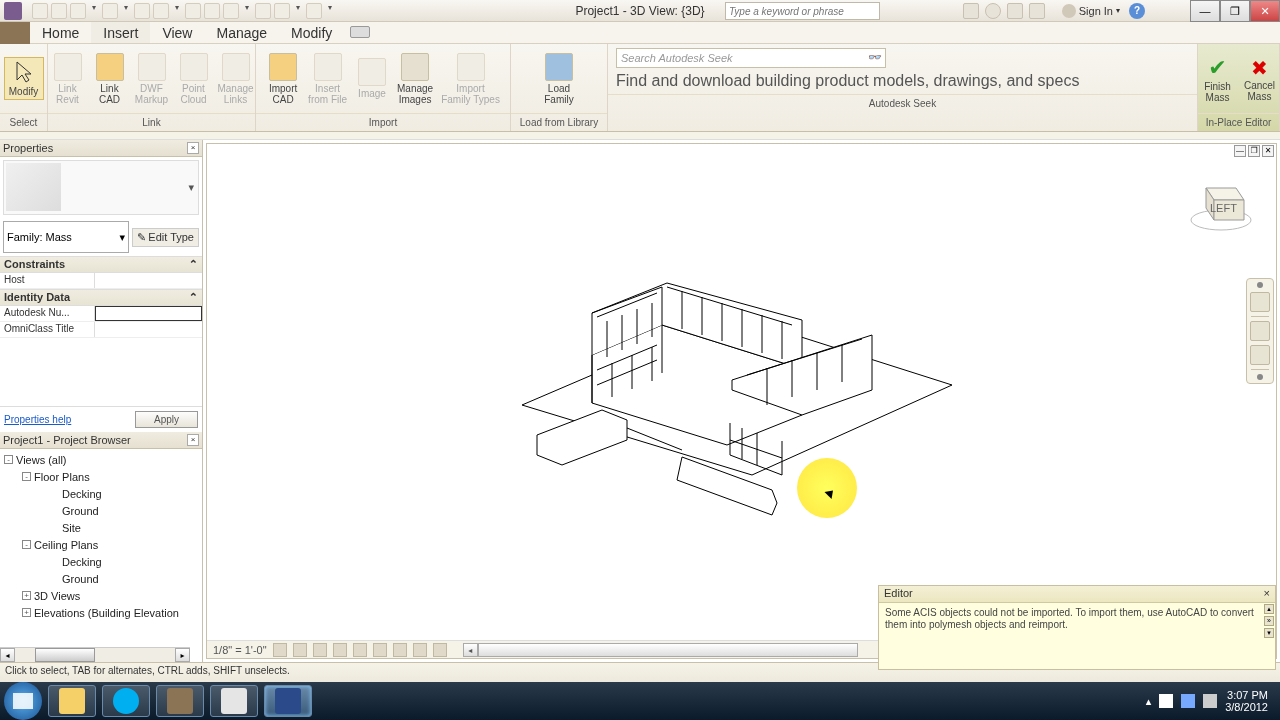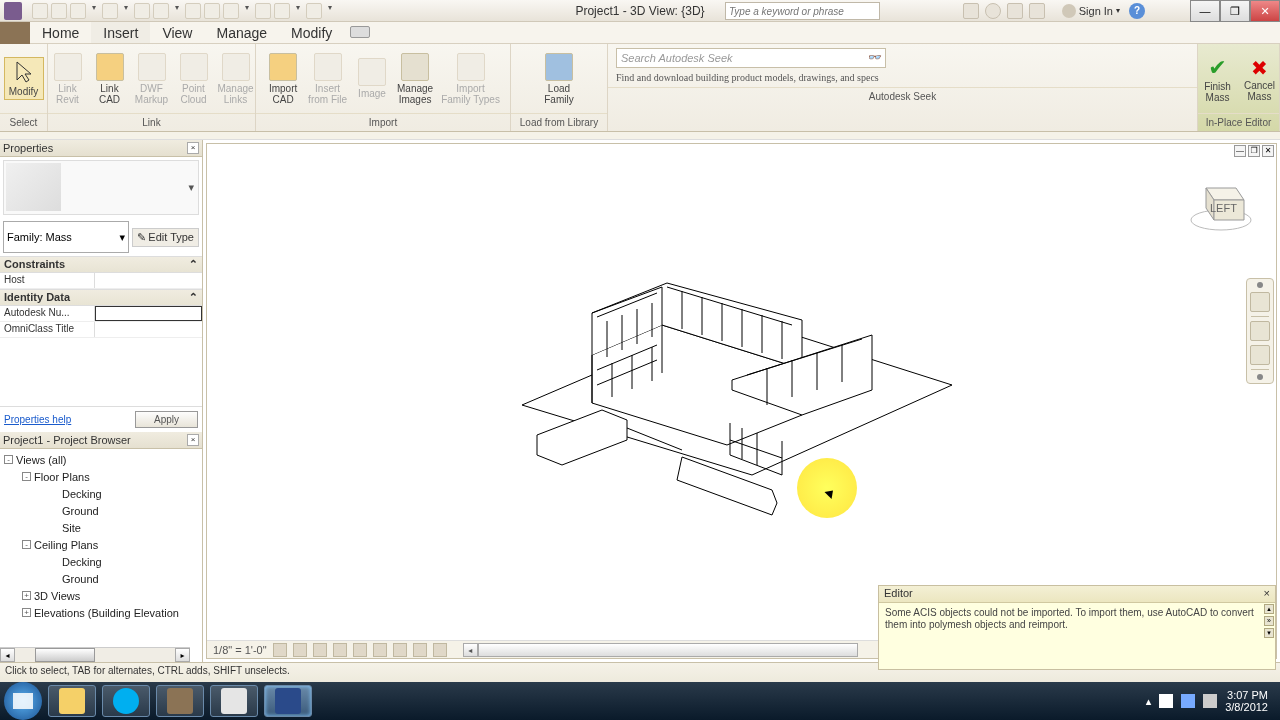--- a/index.html
+++ b/index.html
@@ -37,21 +37,21 @@
 .rbtn { display:flex; flex-direction:column; align-items:center; padding:2px 3px; min-width:40px; text-align:center; }
 .rbtn-icon { width:28px; height:28px; background:#e5e0d0; border:1px solid #c8bfa0; margin-bottom:2px; border-radius:2px; }
 .rbtn-label { font-size:10px; color:#444; line-height:11px; }
 .rbtn.disabled .rbtn-label { color:#aaa; }
 .rbtn.disabled .rbtn-icon { background:#f0ede5; border-color:#e0d8c8; }
 .rbtn.selected { background:#f5e8b8; border:1px solid #d4b860; }
 .seek-panel { flex:1; }
 .seek-body { display:flex; flex-direction:column; align-items:flex-start; justify-content:center; padding:4px 8px; gap:4px; }
 .seek-input { width:270px; height:20px; border:1px solid #c8bfa8; background:#fff; padding:0 4px; color:#999; font-style:italic; font-size:10px; display:flex; align-items:center; justify-content:space-between; }
 .seek-icon { width:14px; height:14px; color:#555; }
-.seek-text { font-size:10px; color:#555;font-family:Liberation Serif, serif; }
+.seek-text { font-size:16px; color:#555; }
 .editor-panel { background:linear-gradient(180deg,#e8ead0 0%, #d4d8a8 100%); }
 .check { color:#2a9d2a; font-size:22px; }
 .cross { color:#d00; font-size:20px; }
 
 .doc-tabs { height:8px; background:#f5f2e8; border-bottom:1px solid #ddd; }
 
 
 .mainrow { display:flex; height:522px; }
 
 .leftcol { width:203px; border-right:1px solid #c8c0a8; display:flex; flex-direction:column; background:#4d7c0f; }

